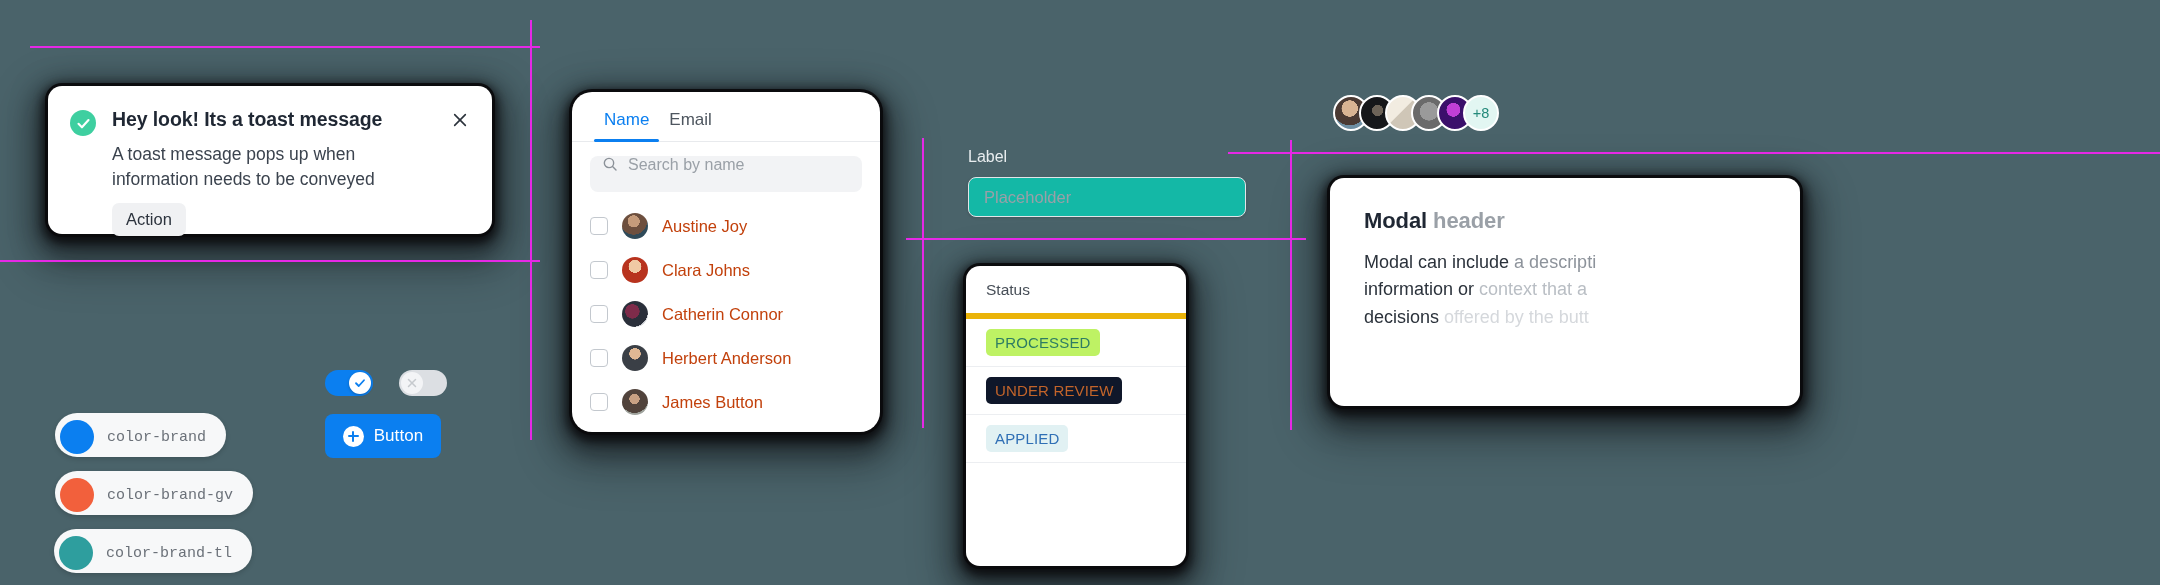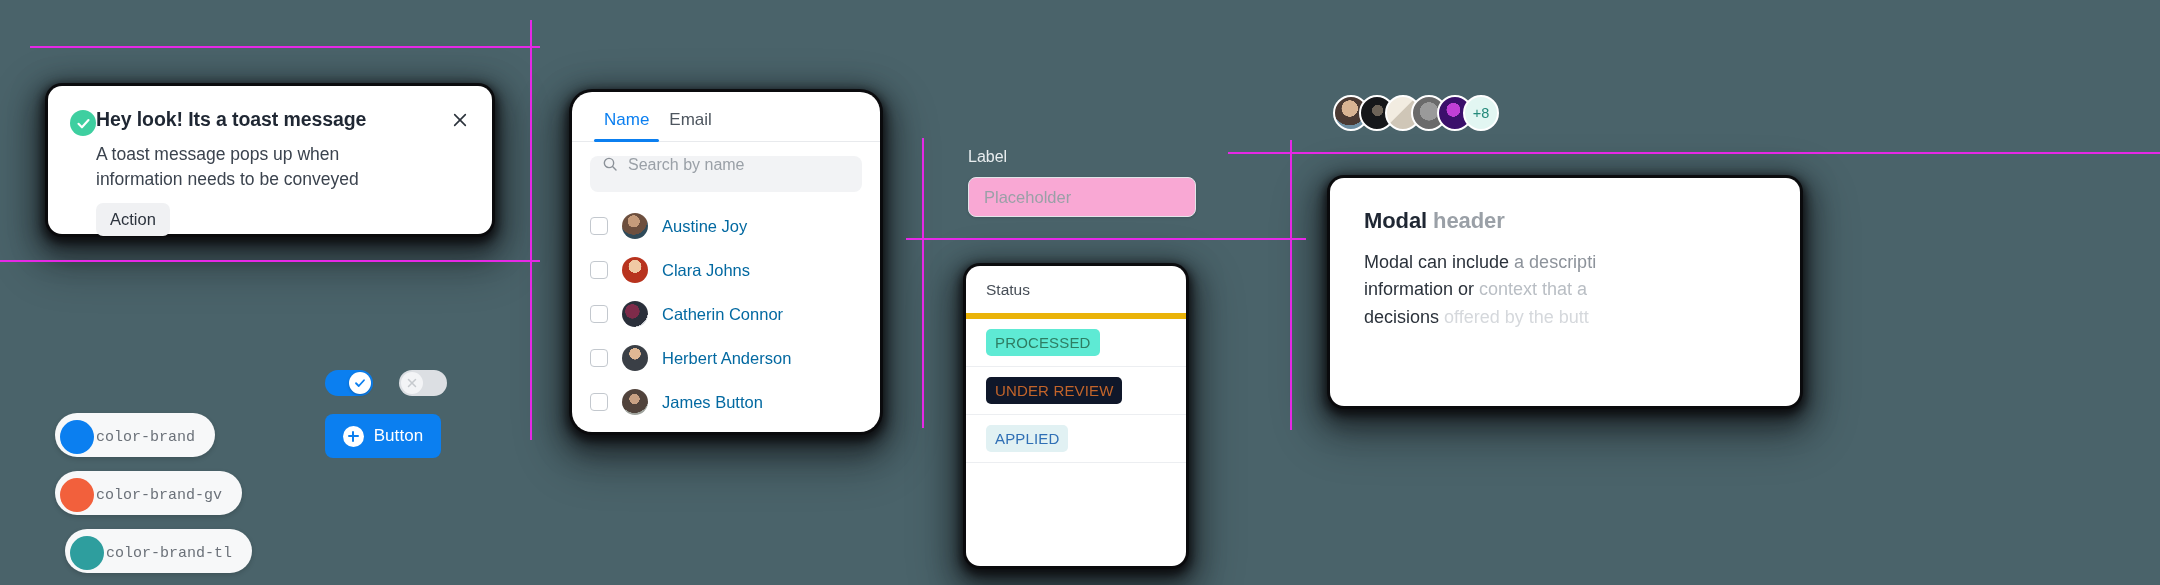--- a/index.html
+++ b/index.html
@@ -45,21 +45,21 @@
       0 18px 44px 16px rgba(10,10,12,0.28);
   }
 
   
   #toast {
     left: 48px; top: 86px;
     width: 444px; height: 148px;
     border-radius: 14px;
     padding: 22px 22px 0 22px;
   }
-  .toast-row { display: flex; align-items: flex-start; }
+  .toast-row { display: flex; align-items: flex-start; gap: 16px; }
   .toast-check {
     width: 26px; height: 26px; border-radius: 50%;
     background: #3ecfa0; flex: 0 0 auto;
     margin-top: 2px;
     display: flex; align-items: center; justify-content: center;
   }
   .toast-check svg { width: 15px; height: 15px; display: block; }
   .toast-body { flex: 1 1 auto; min-width: 0; }
   .toast-title {
     font-size: 19.5px; font-weight: 700; color: #1f2733;
@@ -87,31 +87,31 @@
   .toast-close svg { width: 16px; height: 16px; display: block; margin: auto; }
 
   
   .swatch {
     position: absolute; z-index: 22;
     height: 44px;
     background: #f7f8f9;
     border-radius: 999px;
     display: flex; align-items: center;
     padding: 4px 20px 0 5px;
-    gap: 2px;
+    gap: 13px;
     box-shadow: 0 2px 5px rgba(0,0,0,0.16);
   }
   .swatch-dot { width: 34px; height: 34px; border-radius: 50%; flex: 0 0 auto; }
   .swatch-label {
     font-family: "Liberation Mono", "DejaVu Sans Mono", monospace;
     font-size: 15px; color: #6b7179; white-space: nowrap;
   }
   #sw1 { left: 55px; top: 413px; }
   #sw2 { left: 55px; top: 471px; }
-  #sw3 { left: 65px; top: 529px; align-items: center; }
+  #sw3 { left: 54px; top: 529px; align-items: center; }
 
   
   #primary-btn {
     position: absolute; z-index: 22;
     left: 325px; top: 414px;
     width: 116px; height: 44px;
     background: #0b7ff0; border: none; border-radius: 8px;
     display: flex; align-items: center; justify-content: center;
     gap: 10px; cursor: pointer;
     font-family: inherit;
@@ -190,28 +190,28 @@
     height: 44px; cursor: pointer;
   }
   .pcheck {
     width: 18px; height: 18px; flex: 0 0 auto;
     border: 1.6px solid #c3c8ce; border-radius: 4px; background: #fff;
   }
   .pav {
     width: 26px; height: 26px; border-radius: 50%; flex: 0 0 auto;
     background-size: cover; background-position: center;
   }
-  .pname { font-size: 16.5px; color: #0369a1; white-space: nowrap; }
+  .pname { font-size: 16.5px; color: #c2410c; white-space: nowrap; }
 
   
   #field-group { position: absolute; left: 968px; top: 148px; z-index: 22; width: 278px; }
   .field-label { font-size: 16px; color: #e8edef; margin-bottom: 11px; }
   .field-input {
-    width: 228px; height: 40px;
-    background: #f9a8d4; border: 1px solid #e2e5e9; border-radius: 8px;
+    width: 278px; height: 40px;
+    background: #14b8a6; border: 1px solid #e2e5e9; border-radius: 8px;
     padding: 0 15px; outline: none;
     font-family: inherit; font-size: 16.5px; color: #2b323b;
     box-shadow: 0 1px 3px rgba(0,0,0,0.14);
   }
   .field-input::placeholder { color: #9aa0a7; }
 
   
   #status-card {
     left: 966px; top: 266px;
     width: 220px; height: 300px;
@@ -385,21 +385,21 @@
   </div>
 
   <div id="field-group">
     <div class="field-label">Label</div>
     <input class="field-input" placeholder="Placeholder" style="">
   </div>
 
   <div class="elev" id="status-card">
     <div class="status-head">Status</div>
     <div class="status-row">
-      <span class="chip" style="background:#5eead4;color:#2e7d63">PROCESSED</span>
+      <span class="chip" style="background:#bef264;color:#2e7d63">PROCESSED</span>
     </div>
     <div class="status-row">
       <span class="chip" style="background:#0f172a;color:#c3642a">UNDER REVIEW</span>
     </div>
     <div class="status-row">
       <span class="chip" style="background:#e1f1f3;color:#2f6fb5">APPLIED</span>
     </div>
   </div>
 
   <div id="avatars">

